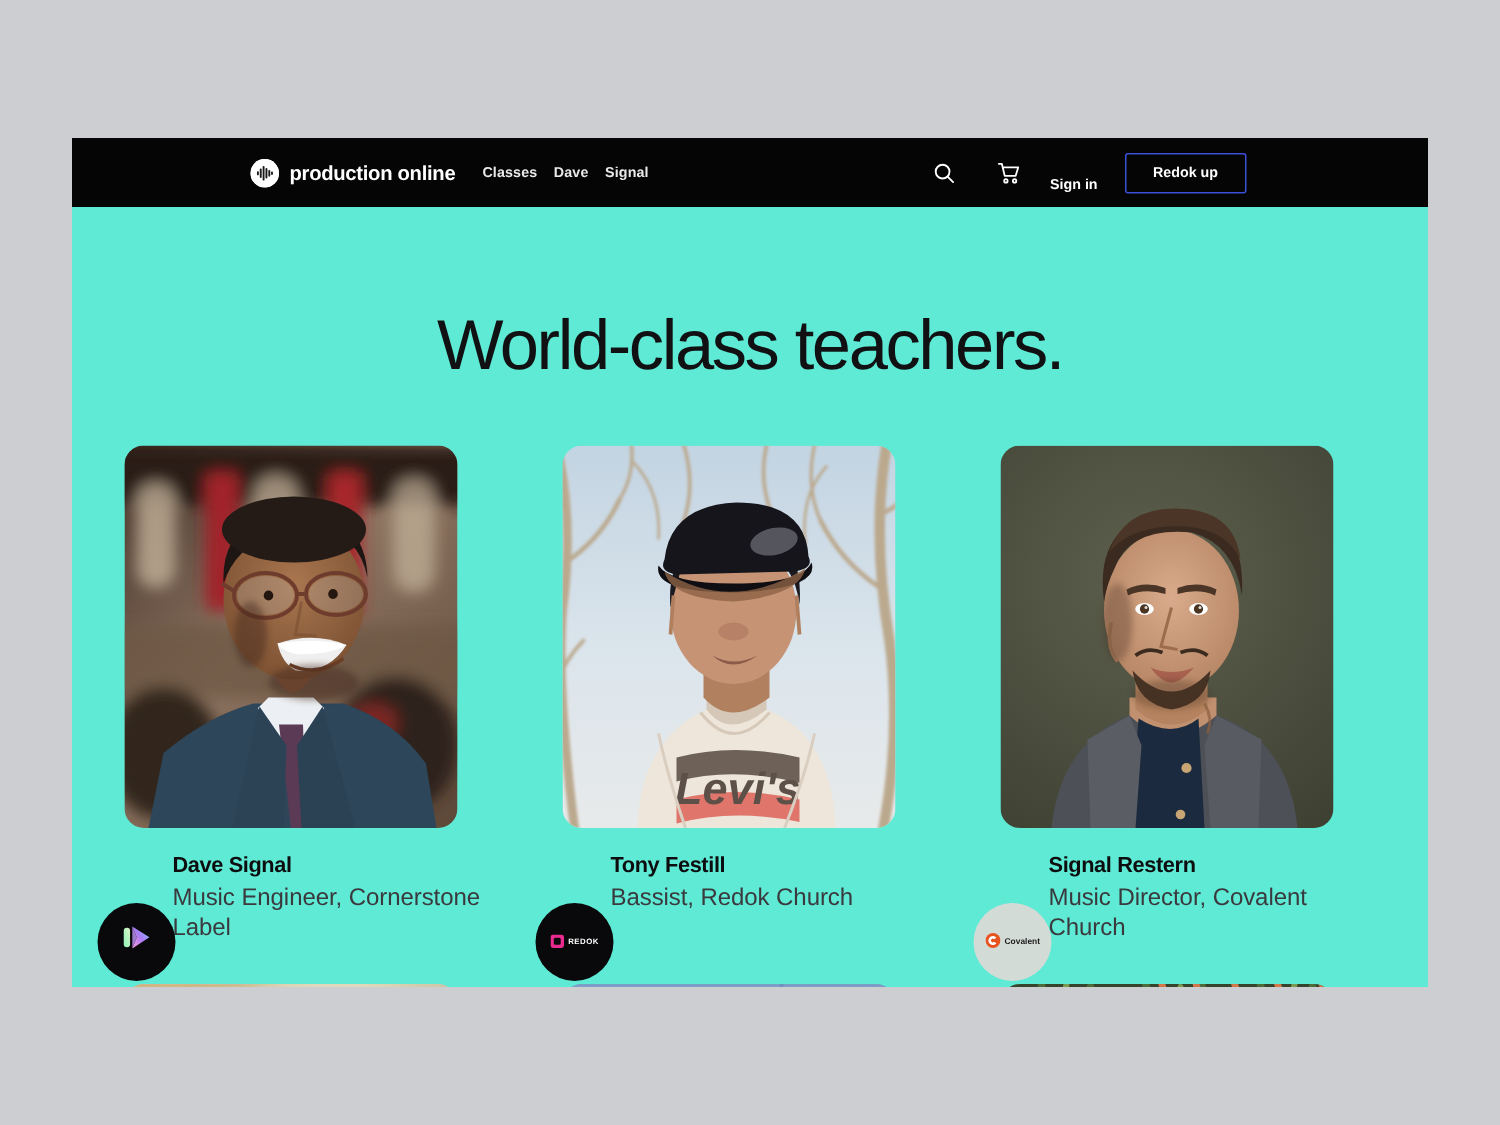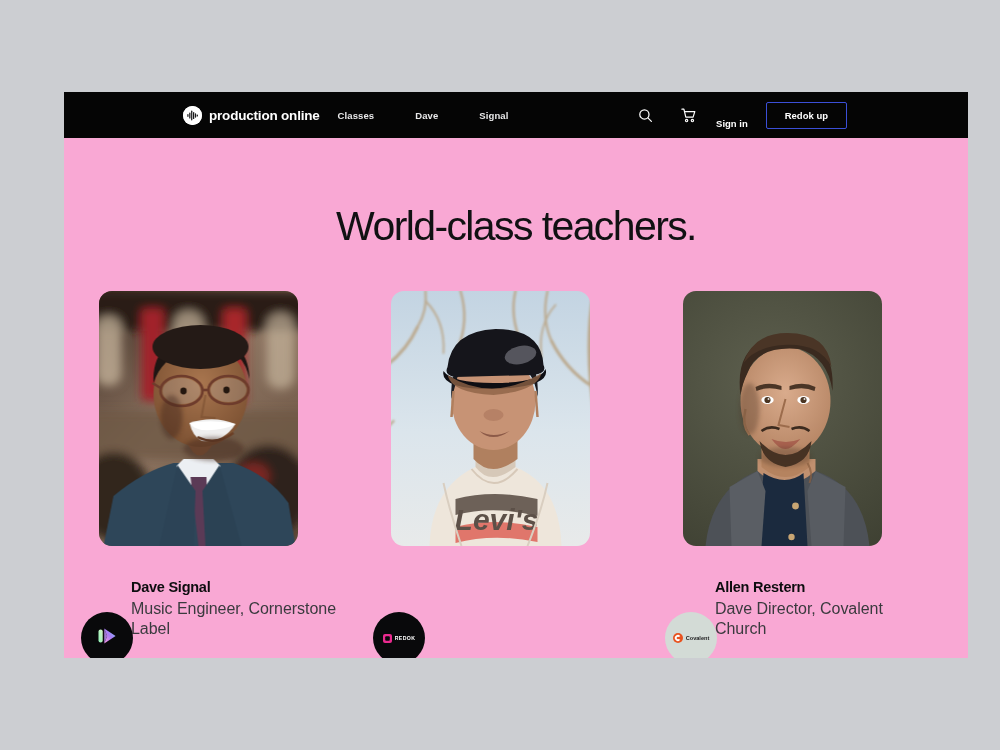--- a/index.html
+++ b/index.html
@@ -12,25 +12,25 @@
 
   body {
     background: #ccced2;
     font-family: "Liberation Sans", sans-serif;
     -webkit-font-smoothing: antialiased;
   }
 
   
   .viewport {
     position: absolute;
-    left: 64px;
+    left: 48px;
     top: 92px;
     width: 904px;
     height: 566px;
-    background: #f9a8d4;
+    background: #5eead4;
     overflow: hidden;
   }
 
   
   .navbar {
     height: 46px;
     background: #050505;
     display: flex;
     align-items: center;
     padding: 0 32px 0 0;
@@ -65,21 +65,21 @@
   .brand-name {
     color: #ffffff;
     font-size: 13.5px;
     font-weight: 700;
     letter-spacing: -0.2px;
     white-space: nowrap;
   }
 
   .nav-links {
     display: flex;
-    gap: 41px;
+    gap: 11px;
   }
 
   .nav-link {
     color: #e9e9ea;
     font-size: 9.5px;
     font-weight: 600;
     letter-spacing: 0.1px;
     white-space: nowrap;
     cursor: pointer;
   }
@@ -127,21 +127,21 @@
 
   
   .page {
     padding: 0 36px;
     height: calc(100% - 46px);
     position: relative;
   }
 
   .headline {
     text-align: center;
-    font-size: 41px;
+    font-size: 47px;
     font-weight: 400;
     letter-spacing: -1.6px;
     color: #111113;
     margin-top: 68px;
     margin-bottom: 44px;
     line-height: 1;
   }
 
   
   .grid {
@@ -151,21 +151,21 @@
     row-gap: 28px;
     justify-content: center;
   }
 
   .card {
     width: 250px;
     position: relative;
   }
 
   .card-photo {
-    width: 199px;
+    width: 222px;
     height: 255px;
     border-radius: 13px;
     overflow: hidden;
     position: relative;
   }
 
   .card-photo svg { display: block; width: 100%; height: 100%; }
 
   .badge {
     position: absolute;
@@ -192,21 +192,21 @@
   .badge-text {
     font-size: 5.2px;
     font-weight: 700;
     letter-spacing: 0.35px;
   }
   .badge-text-light { color: #ffffff; }
   .badge-text-dark  { color: #1c1c1e; font-weight: 600; font-size: 5.6px; letter-spacing: 0; }
 
   .card-info {
     padding-left: 32px;
-    padding-top: 33px;
+    padding-top: 17px;
   }
 
   .card-name {
     font-size: 14.5px;
     font-weight: 700;
     color: #0d0d0f;
     letter-spacing: -0.25px;
     line-height: 1.2;
   }
 
@@ -435,20 +435,24 @@
           <span class="badge-inner">
             <span>
               <svg width="9" height="9" viewBox="0 0 9 9">
                 <rect x="0" y="0" width="9" height="9" rx="2" fill="#ea2a8f"></rect>
                 <rect x="2.2" y="2.2" width="4.6" height="4.6" rx="1" fill="#09090b"></rect>
               </svg>
             </span>
             <span class="badge-text badge-text-light">REDOK</span>
           </span>
         </div>
+        <div class="card-info">
+          <div class="card-name">Tony Festill</div>
+          <div class="card-role">Bassist, Redok Church</div>
+        </div>
       </div>
 
       <div class="card">
         <div class="card-photo">
           <svg viewBox="0 0 250 255" preserveAspectRatio="xMidYMid slice">
             <defs>
               <radialGradient id="bg3" cx="0.45" cy="0.35" r="0.85">
                 <stop offset="0" stop-color="#5d5f4e"></stop>
                 <stop offset="1" stop-color="#3c3e30"></stop>
               </radialGradient>
@@ -502,22 +506,22 @@
             <span>
               <svg width="10" height="10" viewBox="0 0 10 10">
                 <circle cx="5" cy="5" r="5" fill="#e8521f"></circle>
                 <path d="M7.3 3.2 A3 3 0 1 0 7.3 6.8 L5.6 5.9 A1.2 1.2 0 1 1 5.6 4.1 Z" fill="#ffffff"></path>
               </svg>
             </span>
             <span class="badge-text badge-text-dark">Covalent</span>
           </span>
         </div>
         <div class="card-info">
-          <div class="card-name">Allen Restern</div>
-          <div class="card-role">Dave Director, Covalent Church</div>
+          <div class="card-name">Signal Restern</div>
+          <div class="card-role">Music Director, Covalent Church</div>
         </div>
       </div>
 
       <div class="card card-partial">
         <div class="card-photo">
           <svg viewBox="0 0 250 255" preserveAspectRatio="xMidYMid slice">
             <defs>
               <linearGradient id="bg4" x1="0" y1="0" x2="1" y2="1">
                 <stop offset="0" stop-color="#c4ac7e"></stop>
                 <stop offset="0.4" stop-color="#d8cfae"></stop>

